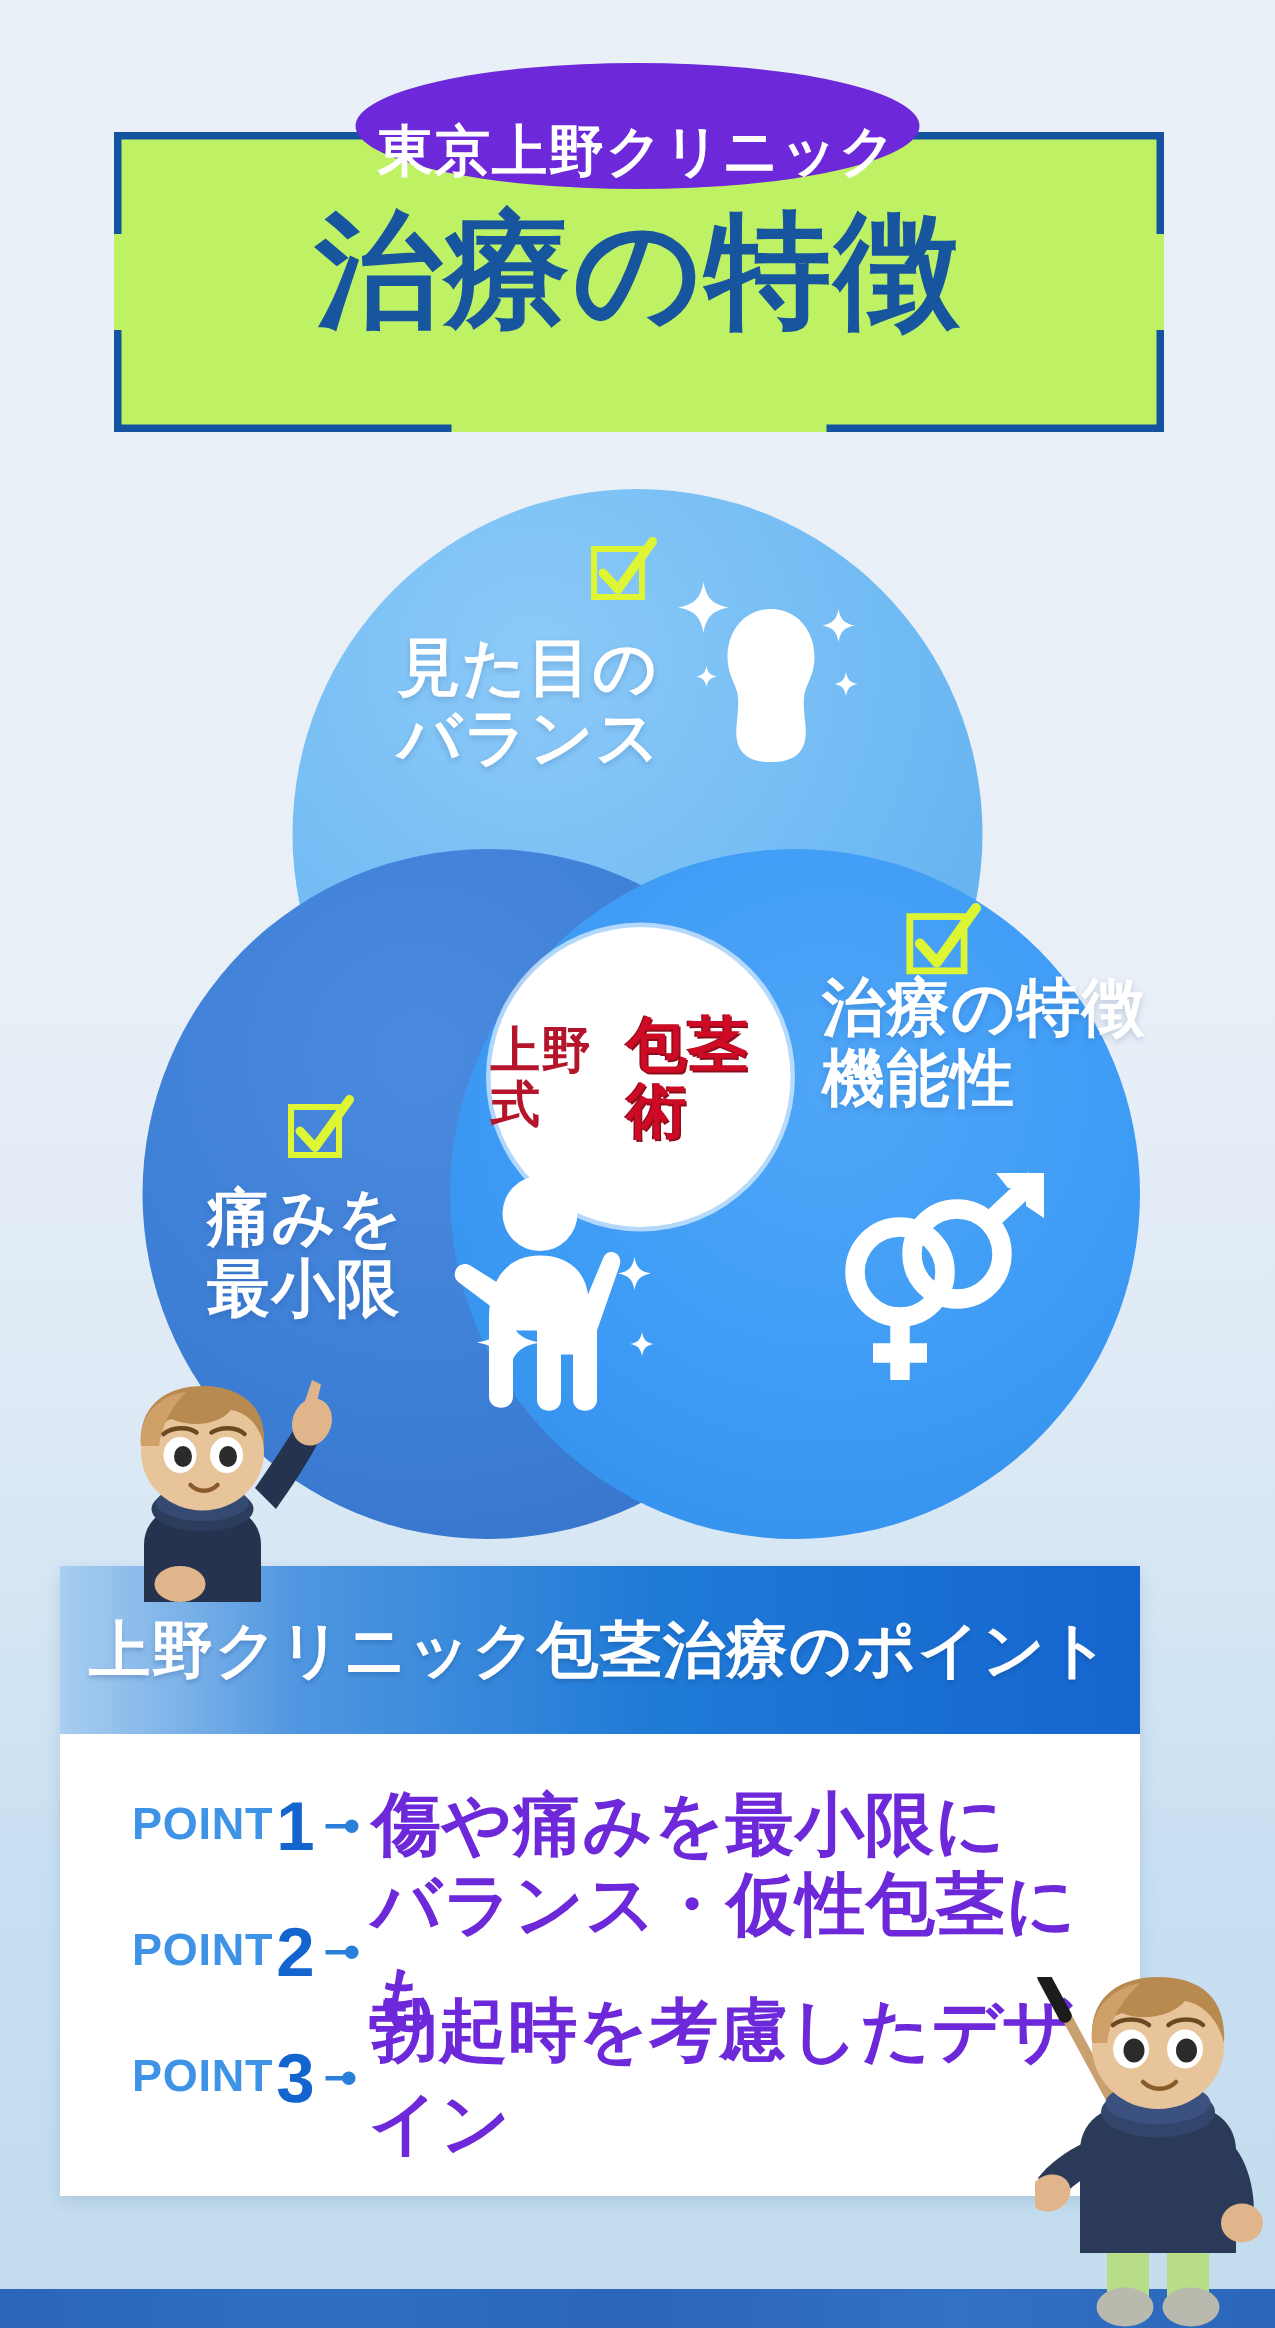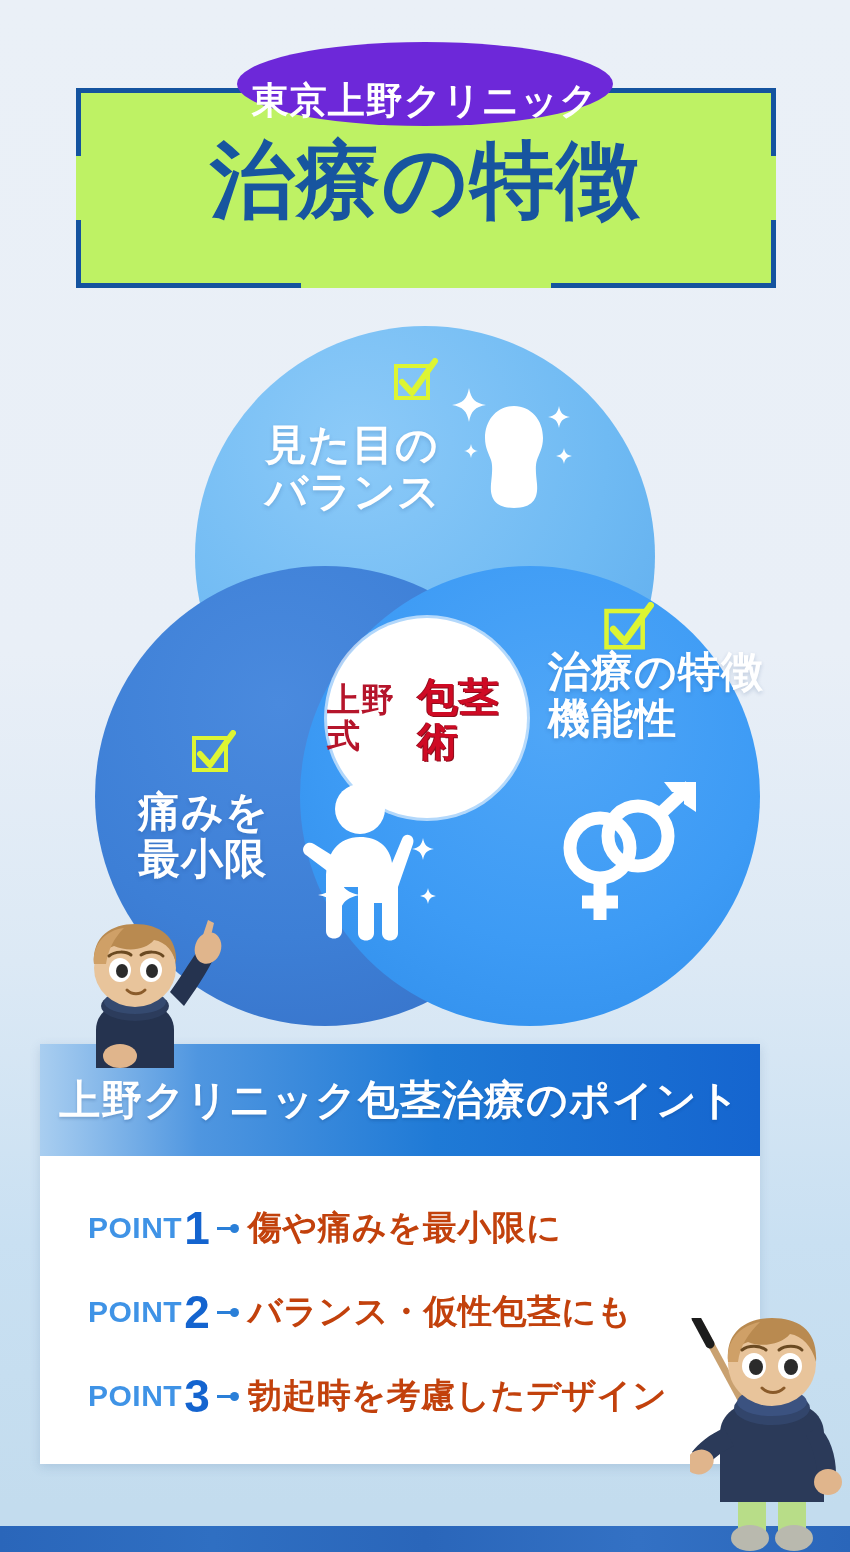--- a/index.html
+++ b/index.html
@@ -71,28 +71,28 @@
 
   
   .panel{position:absolute;left:40px;top:1044px;width:720px;height:420px;background:#ffffff;
     box-shadow:0 3px 10px rgba(60,100,150,0.18);}
   .panel-head{height:112px;width:100%;
     background:linear-gradient(90deg,#a9cef0 0%,#4f96e0 22%,#1f7ad6 55%,#1565cf 100%);
     display:flex;align-items:center;justify-content:center;}
   .panel-head span{color:#ffffff;font-size:41px;font-weight:bold;letter-spacing:1px;
     text-shadow:0 2px 3px rgba(10,50,110,0.22);
     font-family:"DejaVu Sans","Liberation Sans",sans-serif;}
-  .points{padding:30px 0 0 48px;}
+  .points{padding:19px 0 0 48px;}
   .point-row{display:flex;align-items:center;height:84px;}
   .p-word{color:#3f93e6;font-size:30px;font-weight:bold;letter-spacing:0.5px;}
   .p-num{color:#1464cf;font-size:46px;font-weight:bold;margin-left:2px;line-height:1;}
   .p-arrow{display:inline-block;margin:0 9px 0 7px;position:relative;width:22px;height:12px;}
   .p-arrow i{position:absolute;left:0;top:5px;width:14px;height:3px;background:#2a7fd8;display:block;}
   .p-arrow b{position:absolute;right:0;top:2px;width:9px;height:9px;border-radius:50%;background:#2a7fd8;display:block;}
-  .p-text{color:#c2410c;font-size:34px;font-weight:bold;letter-spacing:0.5px;
+  .p-text{color:#6d28d9;font-size:46px;font-weight:bold;letter-spacing:0.5px;
     font-family:Liberation Sans, sans-serif;}
 
   
   .mascot{position:absolute;z-index:20;}
   .mascot-left{left:62px;top:918px;width:190px;height:150px;}
   .mascot-right{left:690px;top:1316px;width:160px;height:236px;}
   .pointer-stick{position:absolute;z-index:19;left:688px;top:1318px;width:120px;height:190px;}
 </style>
 </head>
 <body>

